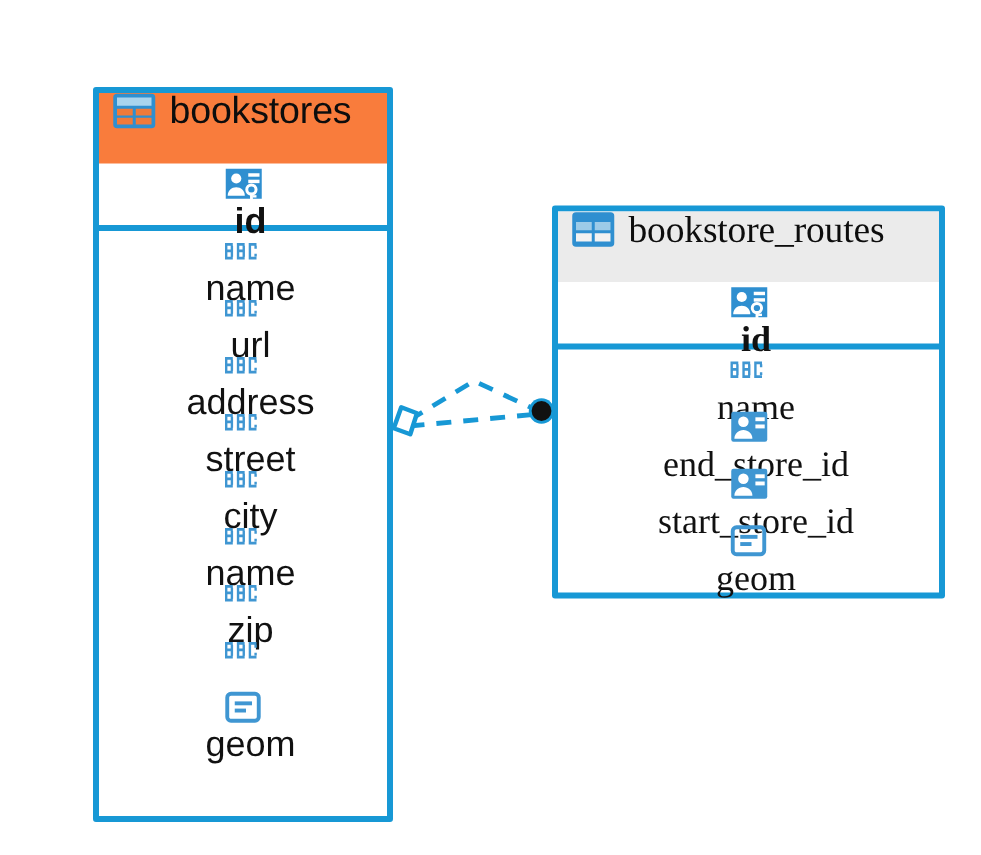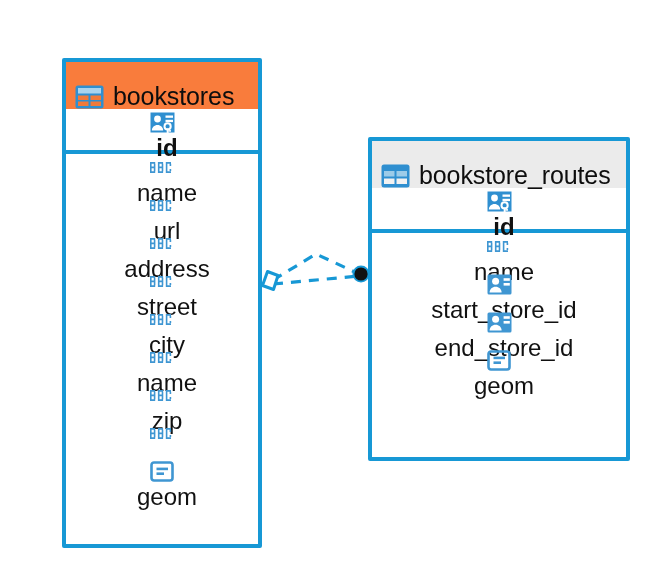--- a/index.html
+++ b/index.html
@@ -34,27 +34,28 @@
   #entity-bookstores {
     left: 62px;
     top: 58px;
     width: 200px;
     height: 490px;
   }
   #entity-bookstore-routes {
     left: 368px;
     top: 137px;
     width: 262px;
-    height: 324px;
+    height: 262px;
+    font-family: Liberation Serif, serif;
   }
 
   .entity-header {
     box-sizing: border-box;
     display: flex;
-    align-items: flex-end;
+    align-items: flex-start;
     height: 47px;
     padding: 0 8px 0 9px;
     font-size: 25px;
     color: #0d0d0d;
     letter-spacing: -0.1px;
     white-space: nowrap;
   }
   .entity-header.accent { background: #f97c3c; }
   .entity-header.neutral { background: #ebebeb; }
 
@@ -276,32 +277,32 @@
     </div>
 
     <div class="row">
       <svg class="row-icon" viewBox="0 0 27 27">
         <rect x="1.5" y="3.5" width="24" height="20" rx="1.5" fill="#3f96d2"></rect>
         <circle cx="9.6" cy="10.2" r="3.5" fill="#ffffff"></circle>
         <path fill="#ffffff" d="M3.6 21.5c0-3.4 2.7-5.8 6-5.8s6 2.4 6 5.8z"></path>
         <rect x="17.6" y="7.2" width="6.2" height="2.6" fill="#ffffff"></rect>
         <rect x="17.6" y="12" width="6.2" height="2.6" fill="#ffffff"></rect>
       </svg>
-      <span class="row-label">start_store_id</span>
+      <span class="row-label">end_store_id</span>
     </div>
 
     <div class="row">
       <svg class="row-icon" viewBox="0 0 27 27">
         <rect x="1.5" y="3.5" width="24" height="20" rx="1.5" fill="#3f96d2"></rect>
         <circle cx="9.6" cy="10.2" r="3.5" fill="#ffffff"></circle>
         <path fill="#ffffff" d="M3.6 21.5c0-3.4 2.7-5.8 6-5.8s6 2.4 6 5.8z"></path>
         <rect x="17.6" y="7.2" width="6.2" height="2.6" fill="#ffffff"></rect>
         <rect x="17.6" y="12" width="6.2" height="2.6" fill="#ffffff"></rect>
       </svg>
-      <span class="row-label">end_store_id</span>
+      <span class="row-label">start_store_id</span>
     </div>
 
     <div class="row">
       <svg class="row-icon" viewBox="0 0 27 27">
         <rect x="2.5" y="4.5" width="21" height="18" rx="2.5" fill="none" stroke="#3f96d2" stroke-width="2.6"></rect>
         <rect x="7.5" y="9.6" width="11.5" height="2.6" fill="#3f96d2"></rect>
         <rect x="7.5" y="14.4" width="7.5" height="2.6" fill="#3f96d2"></rect>
       </svg>
       <span class="row-label">geom</span>
     </div>

